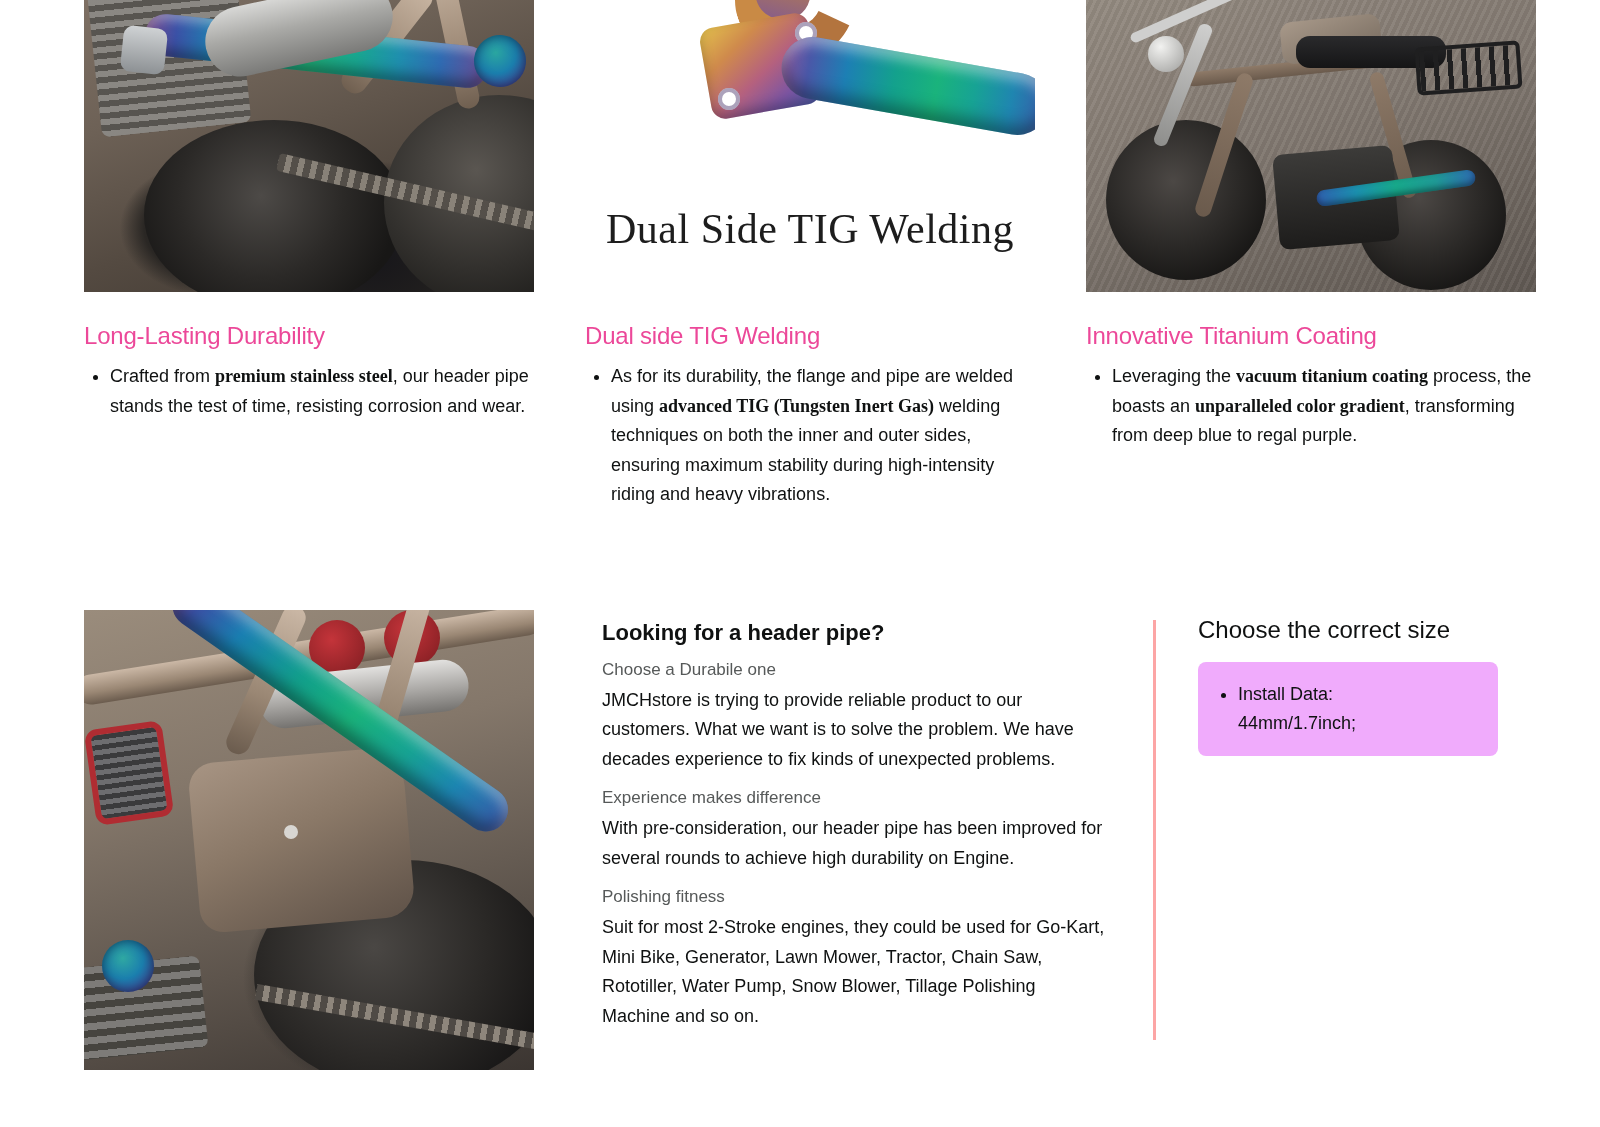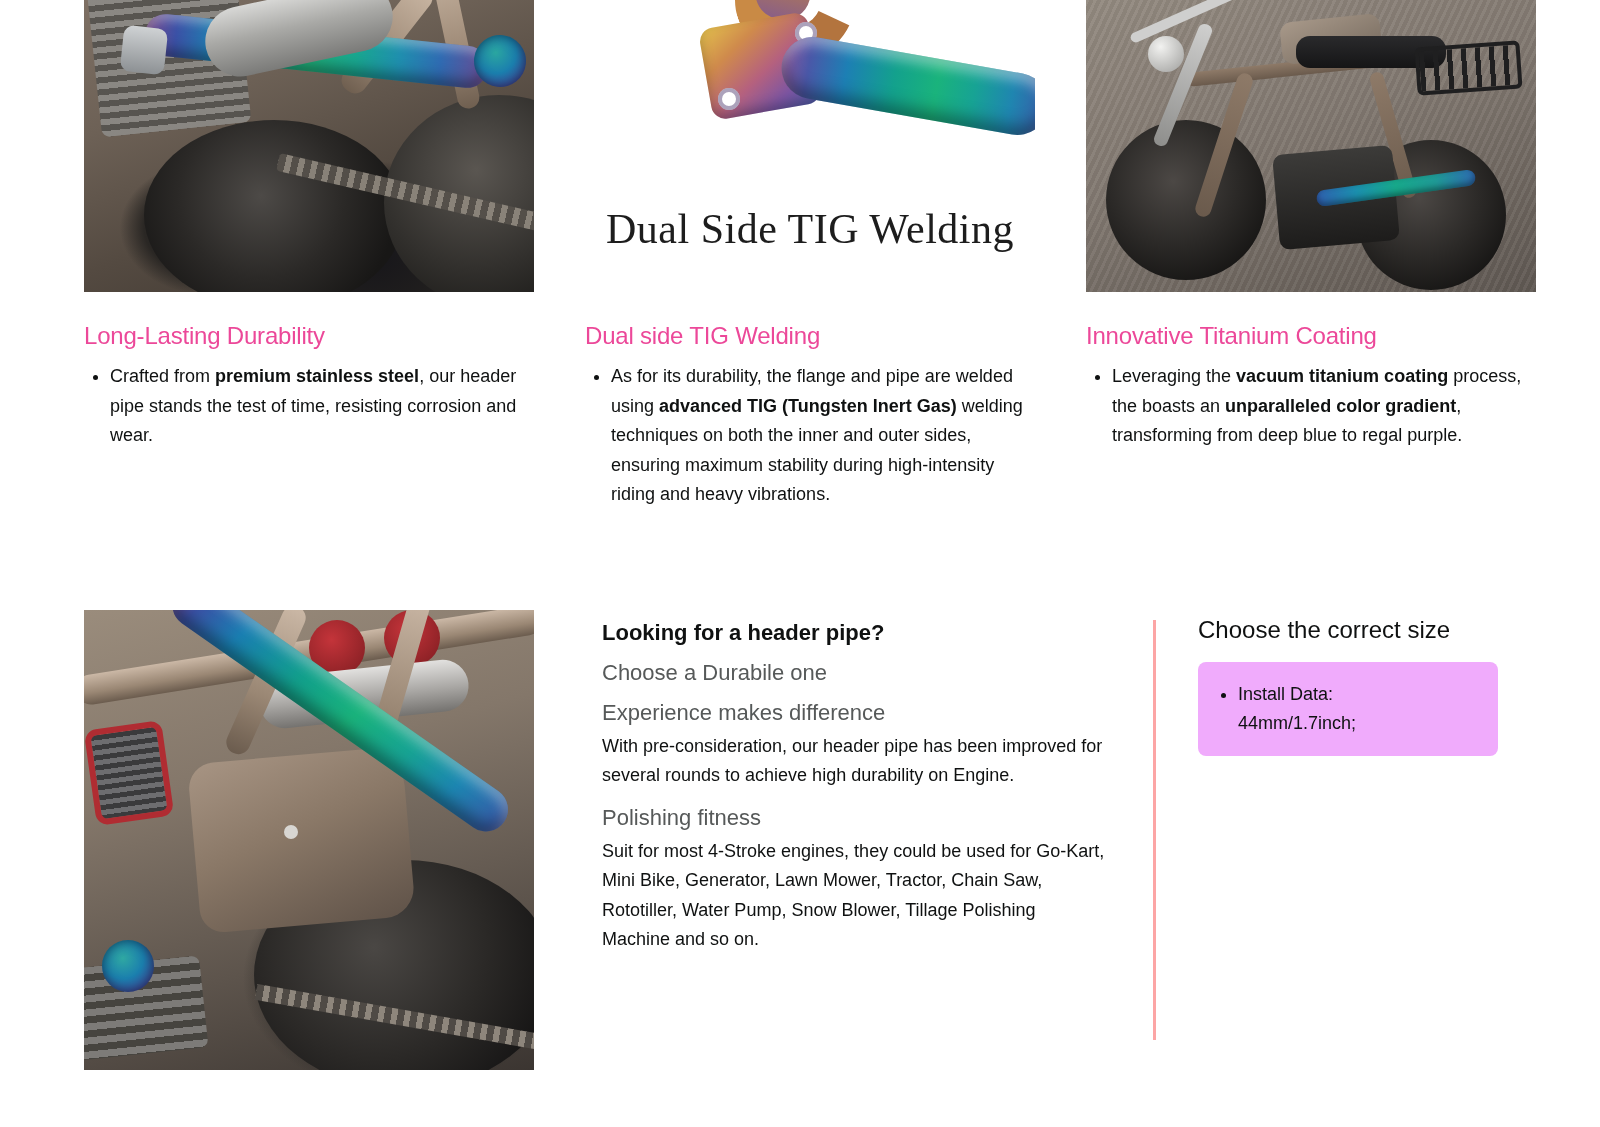--- a/index.html
+++ b/index.html
@@ -45,21 +45,21 @@
   }
   .feature ul {
     margin: 0;
     padding-left: 26px;
   }
   .feature li {
     font-size: 18px;
     line-height: 29.5px;
     color: #0f1111;
   }
-  b { font-weight: 700; }
+  b { font-weight: 700; font-family: Liberation Serif, serif; }
 
   
   .img-engine1 {
     background:
       radial-gradient(ellipse 120px 90px at 28% 78%, #1c1a18 0%, #2a2724 55%, rgba(42,39,36,0) 75%),
       radial-gradient(ellipse 160px 120px at 64% 88%, #17161a 0%, #23211f 60%, rgba(35,33,31,0) 80%),
       linear-gradient(160deg, #7e7064 0%, #6d6156 30%, #544a41 60%, #3a332d 100%);
     position: relative;
   }
   .img-engine1::before {
@@ -418,21 +418,21 @@
     margin-top: 10px;
     min-height: 420px;
   }
   .mid h2 {
     font-size: 22px;
     font-weight: 700;
     color: #0f1111;
     margin: 0 0 8px 0;
   }
   .mid h3 {
-    font-size: 22px;
+    font-size: 17px;
     font-weight: 400;
     color: #565959;
     margin: 14px 0 6px 0;
   }
   .mid p {
     font-size: 18px;
     line-height: 29.5px;
     color: #0f1111;
     margin: 0 0 8px 0;
     max-width: 575px;
@@ -554,26 +554,27 @@
       <div class="e2-chain"></div>
       <div class="e2-pipe"></div>
       <div class="e2-cylinder"></div>
       <div class="e2-pipe-end"></div>
     </div>
 
     <div class="mid">
       <h2>Looking for a header pipe?</h2>
 
       <h3>Choose a Durabile one</h3>
+      <p>JMCHstore is trying to provide reliable product to our customers. What we want is to solve the problem. We have decades experience to fix kinds of unexpected problems.</p>
 
       <h3>Experience makes difference</h3>
       <p>With pre-consideration, our header pipe has been improved for several rounds to achieve high durability on Engine.</p>
 
       <h3>Polishing fitness</h3>
-      <p>Suit for most 4-Stroke engines, they could be used for Go-Kart, Mini Bike, Generator, Lawn Mower, Tractor, Chain Saw, Rototiller, Water Pump, Snow Blower, Tillage Polishing Machine and so on.</p>
+      <p>Suit for most 2-Stroke engines, they could be used for Go-Kart, Mini Bike, Generator, Lawn Mower, Tractor, Chain Saw, Rototiller, Water Pump, Snow Blower, Tillage Polishing Machine and so on.</p>
     </div>
 
     <div class="right">
       <h2>Choose the correct size</h2>
       <div class="size-box">
         <ul>
           <li class="nowrap">Install Data:
 44mm/1.7inch;</li>
         </ul>
       </div>

